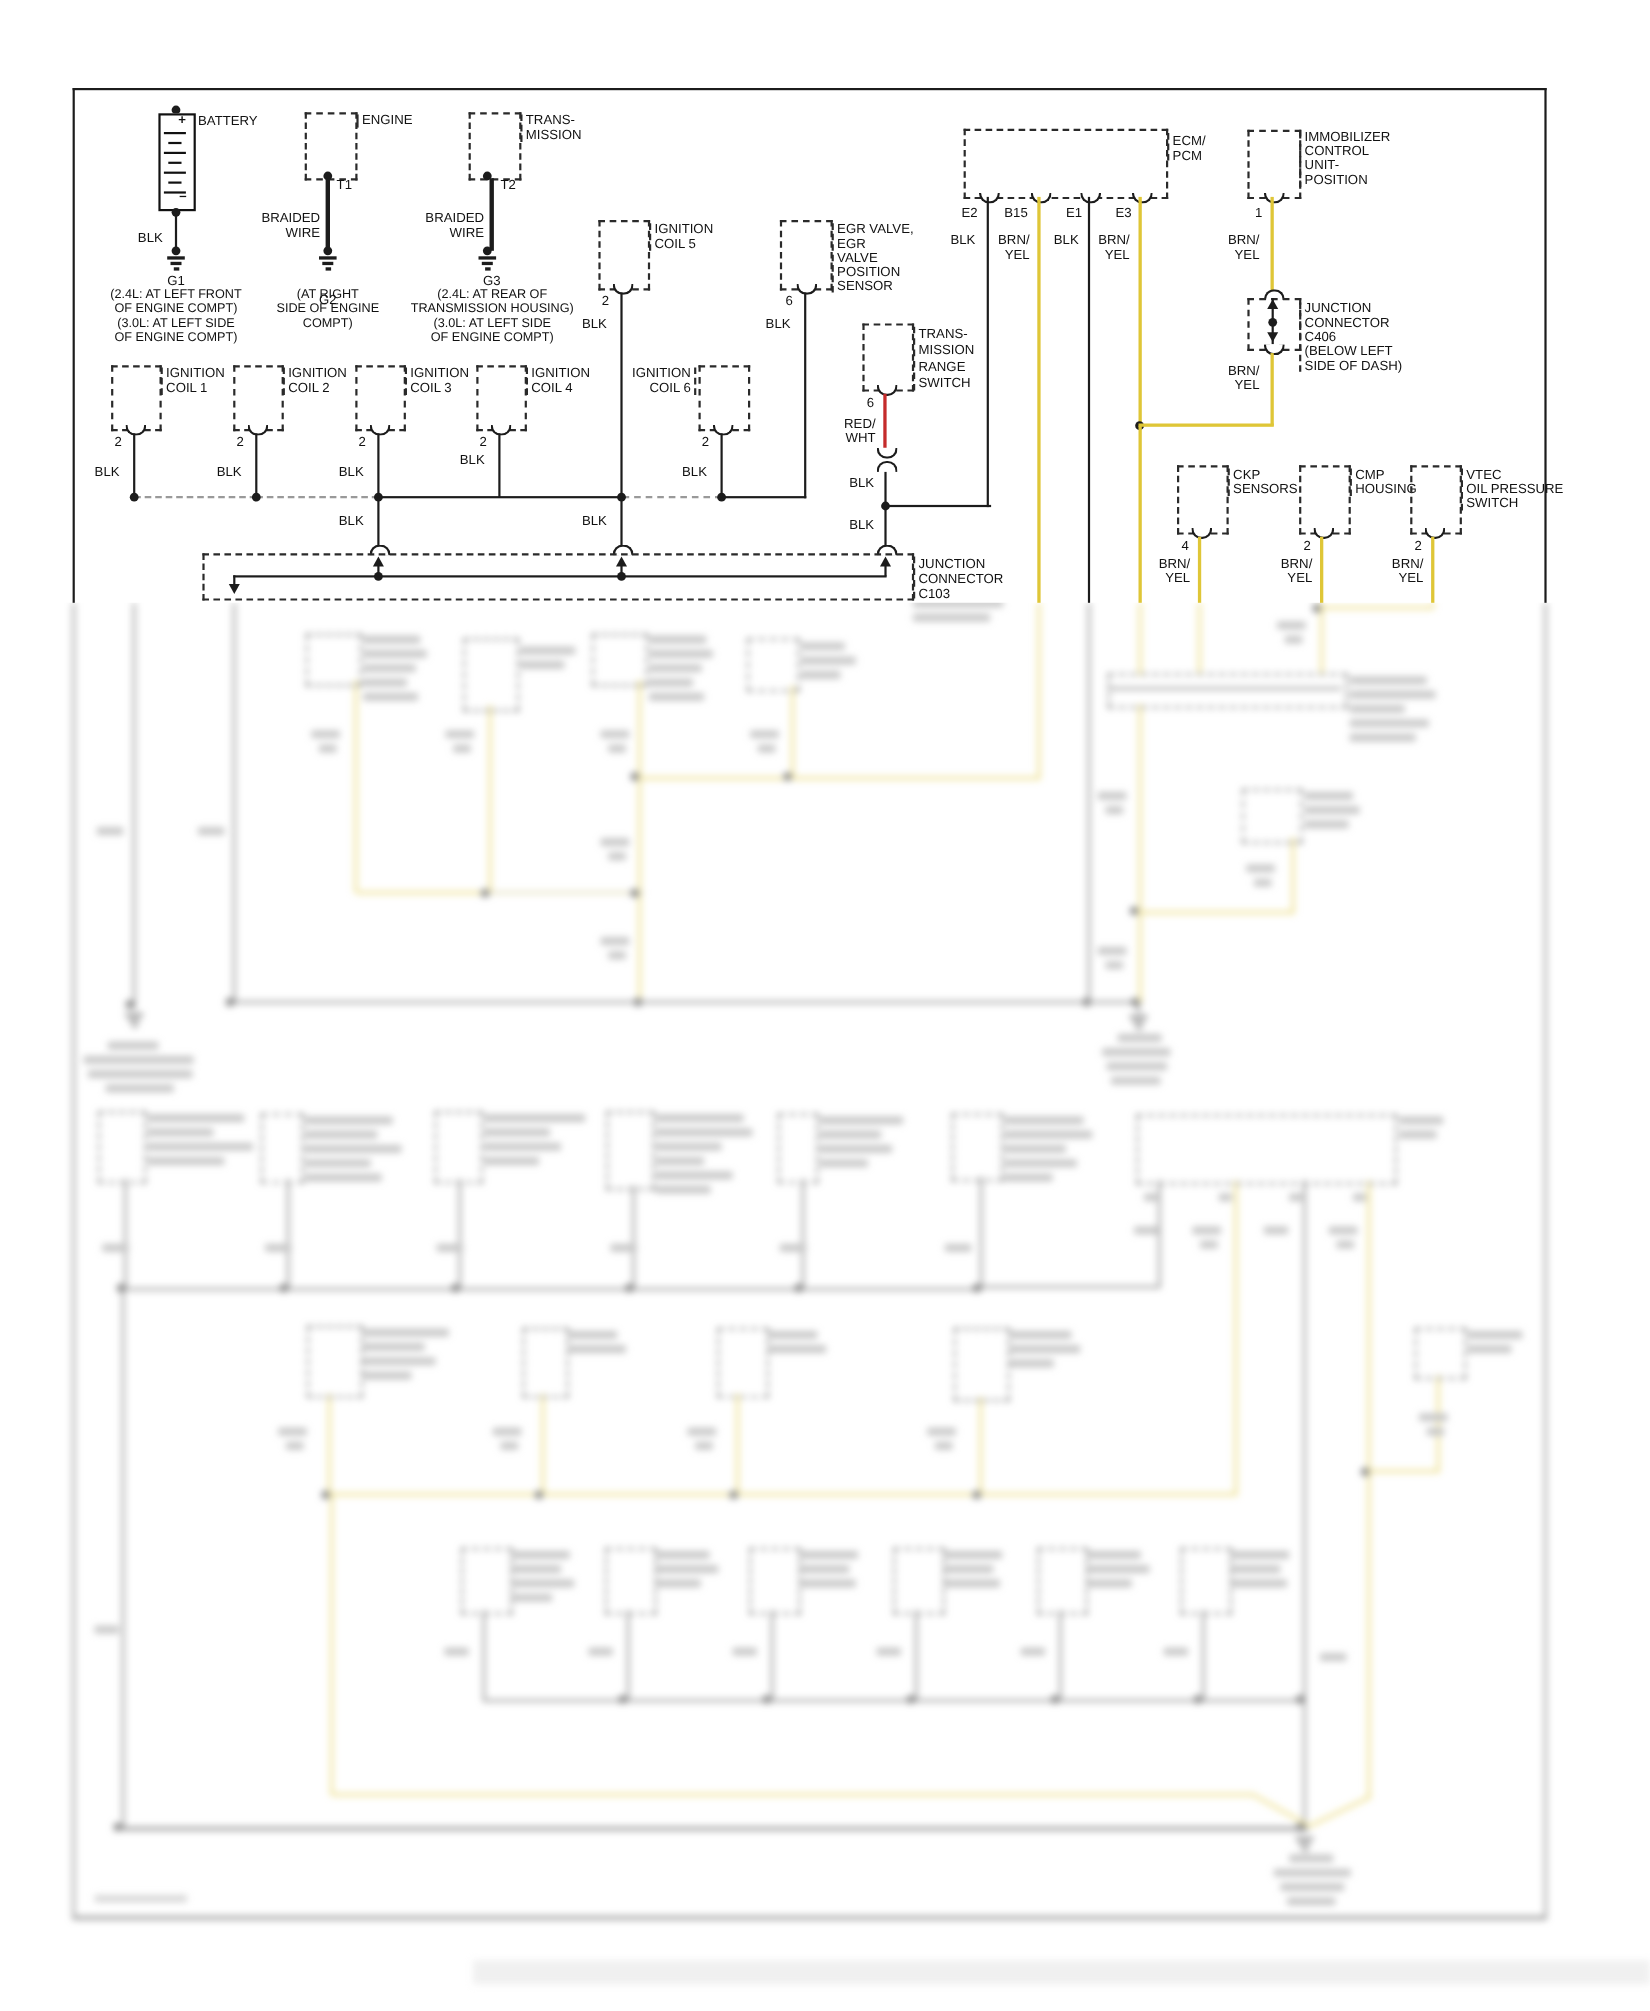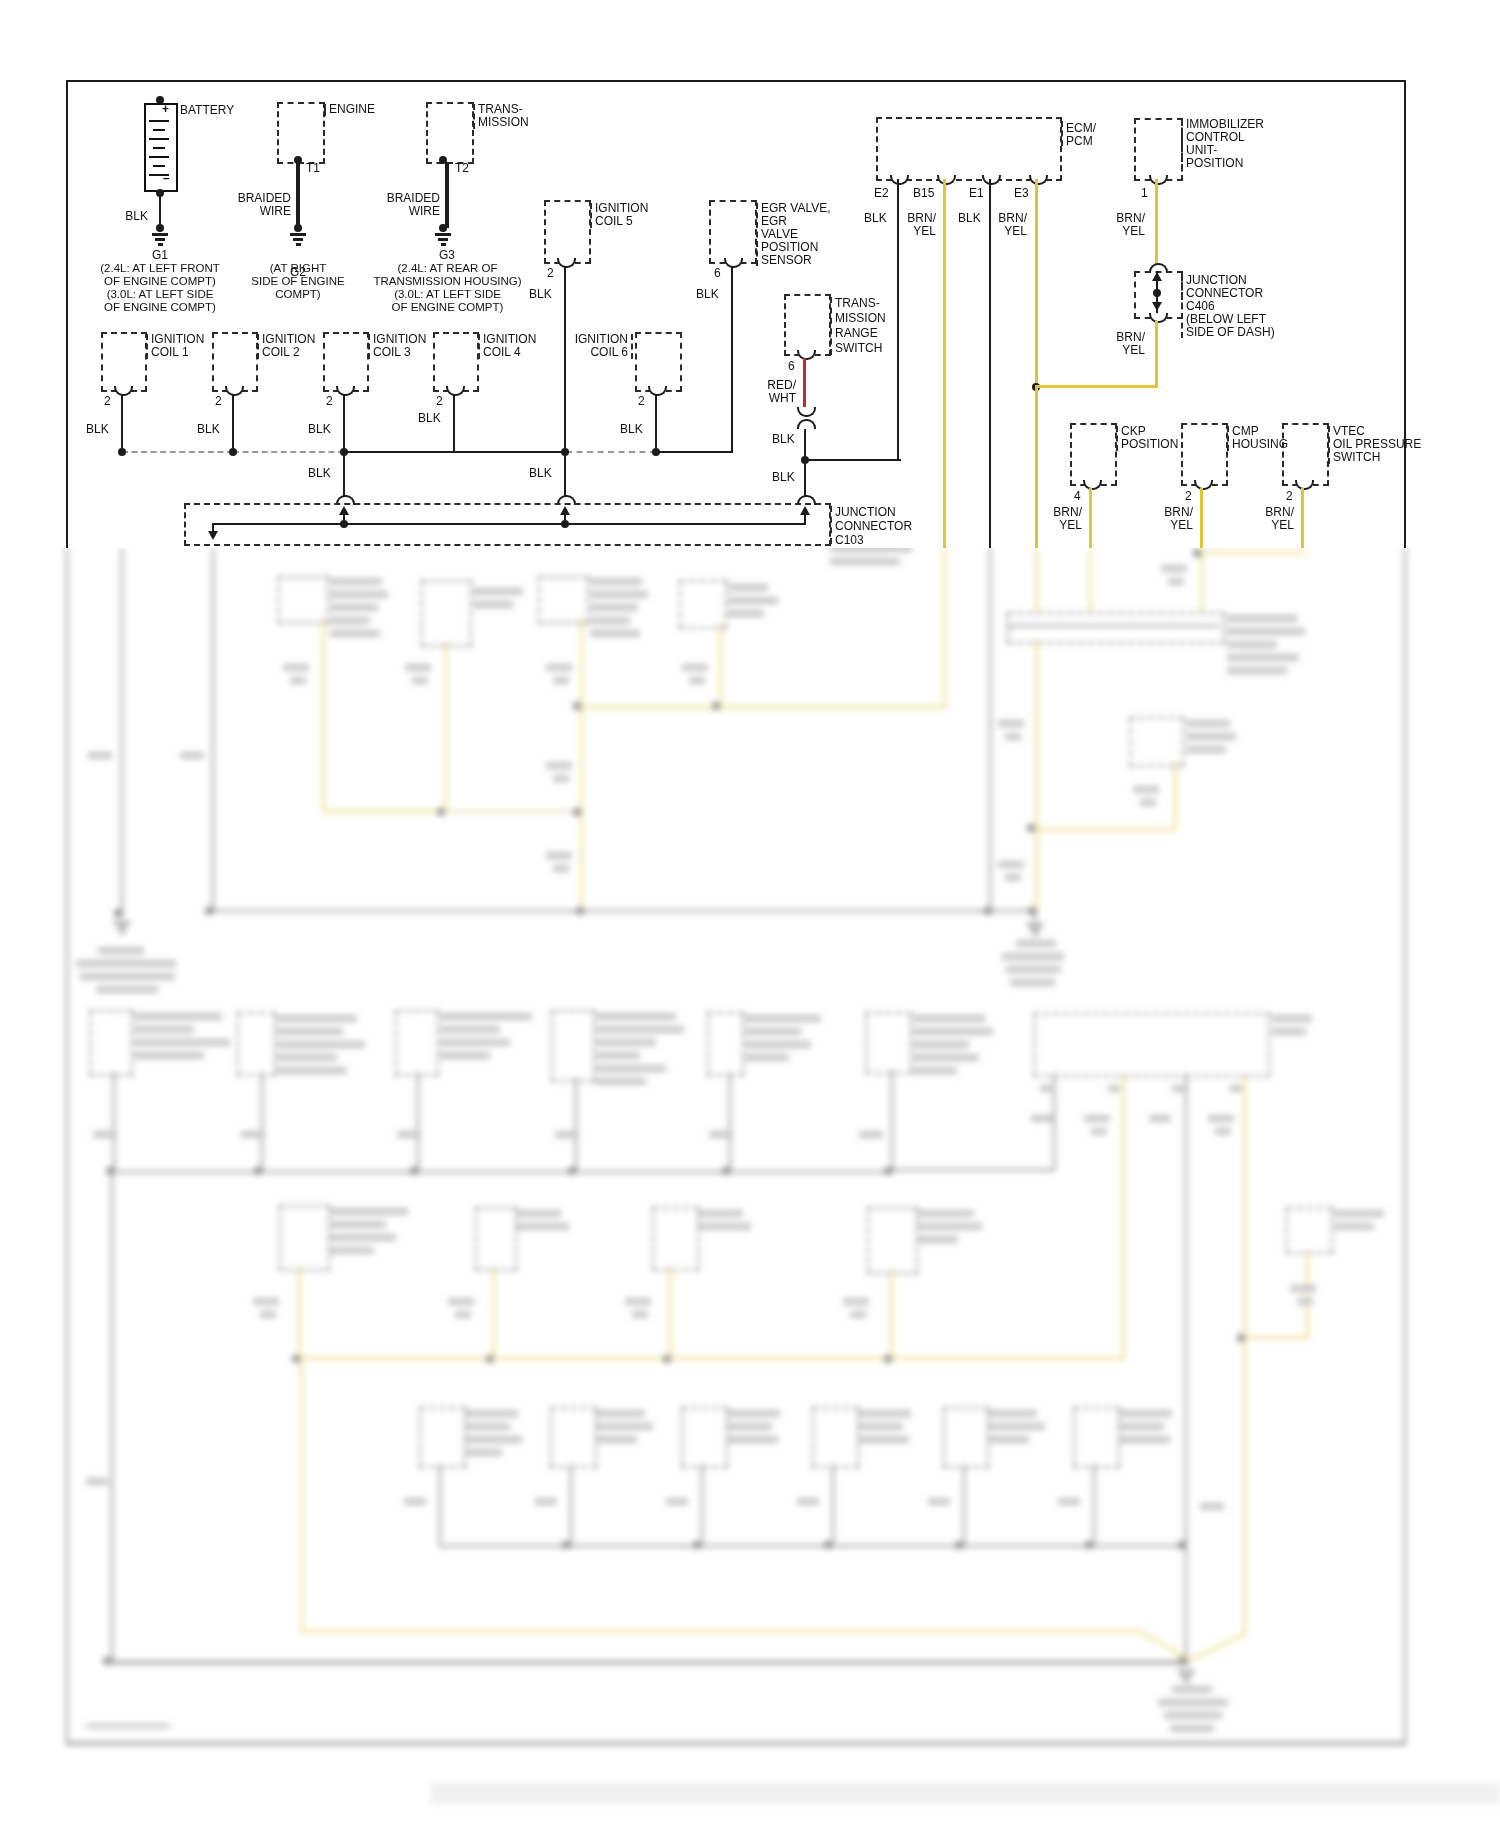--- a/index.html
+++ b/index.html
@@ -263,21 +263,21 @@
 (BELOW LEFT
 SIDE OF DASH)</div>
   <div class="lbl rt" style="left:1110px;top:331px;width:35px">BRN/
 YEL</div>
   <div class="wy" style="left:1155px;top:321px;width:3px;height:66px"></div>
   <div class="wy" style="left:1035px;top:385px;width:123px;height:3px"></div>
 
   <div class="dbox" style="left:1070px;top:423px;width:43px;height:59px"></div>
   <div class="lead" style="left:1116px;top:426px;height:25px"></div>
   <div class="lbl" style="left:1121px;top:425px">CKP
-POSITION</div>
+SENSORS</div>
   <div class="cup" style="left:1083px;top:480px"></div>
   <div class="lbl" style="left:1074px;top:490px">4</div>
   <div class="lbl rt" style="left:1047px;top:506px;width:35px">BRN/
 YEL</div>
   <div class="wy" style="left:1089px;top:488px;width:3px;height:60px"></div>
 
   <div class="dbox" style="left:1181px;top:423px;width:43px;height:59px"></div>
   <div class="lead" style="left:1227px;top:426px;height:25px"></div>
   <div class="lbl" style="left:1232px;top:425px">CMP
 HOUSING</div>

